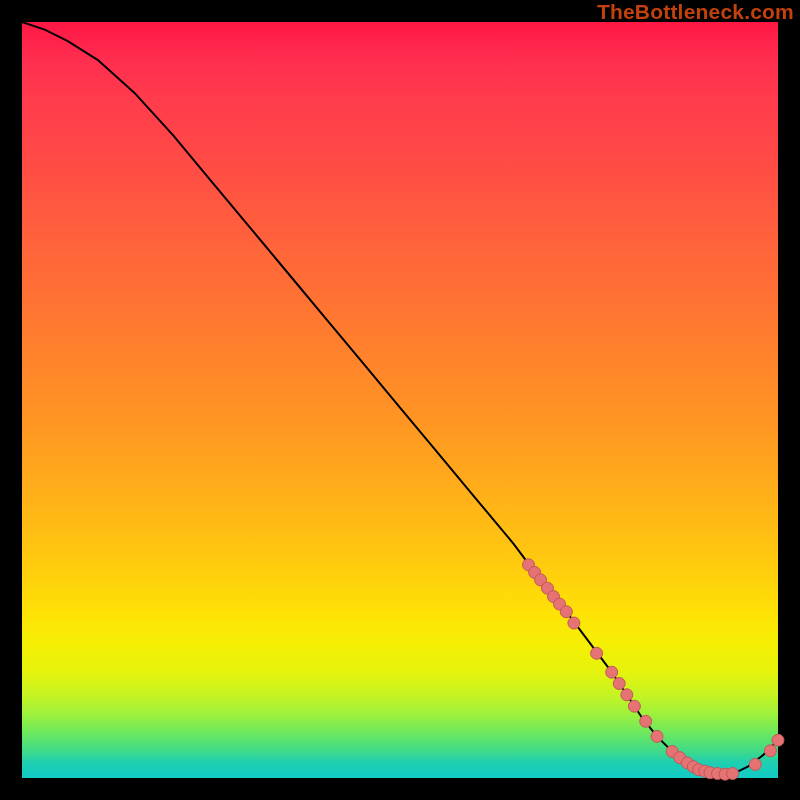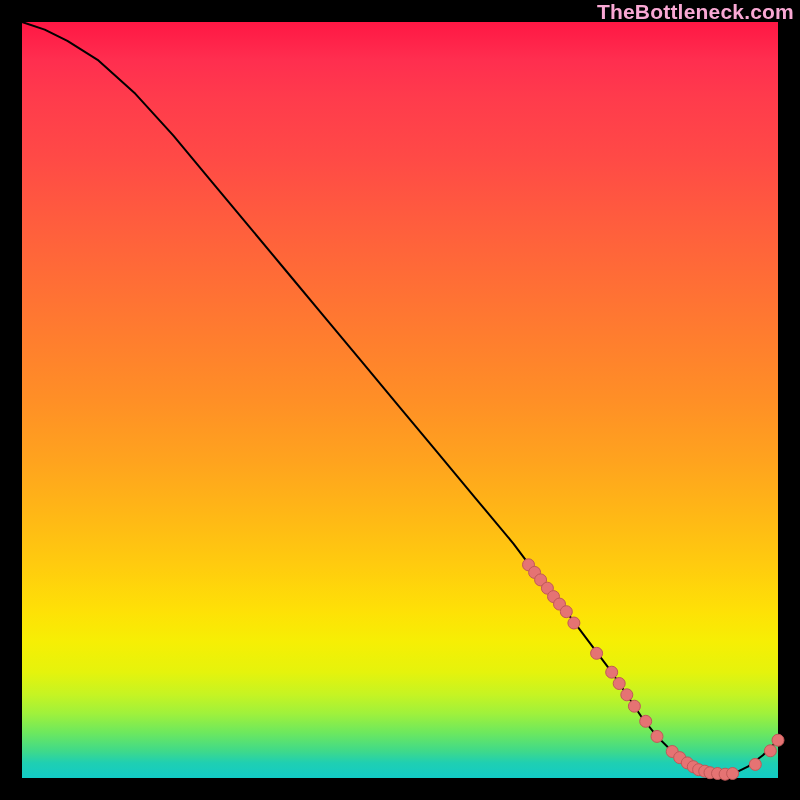--- a/index.html
+++ b/index.html
@@ -44,21 +44,21 @@
       #6de85e 94%,
       #3ed98b 96.5%,
       #1fcfb2 98%,
       #12cbc6 100%
     );
   }
   .watermark {
     position: absolute;
     top: 0px;
     right: 6px;
-    color: #f9a8d4;
+    color: #c2410c;
     font-size: 21px;
     font-weight: 600;
     letter-spacing: 0.2px;
     user-select: none;
   }
   svg.overlay {
     position: absolute;
     left: 22px;
     top: 22px;
     width: 756px;

